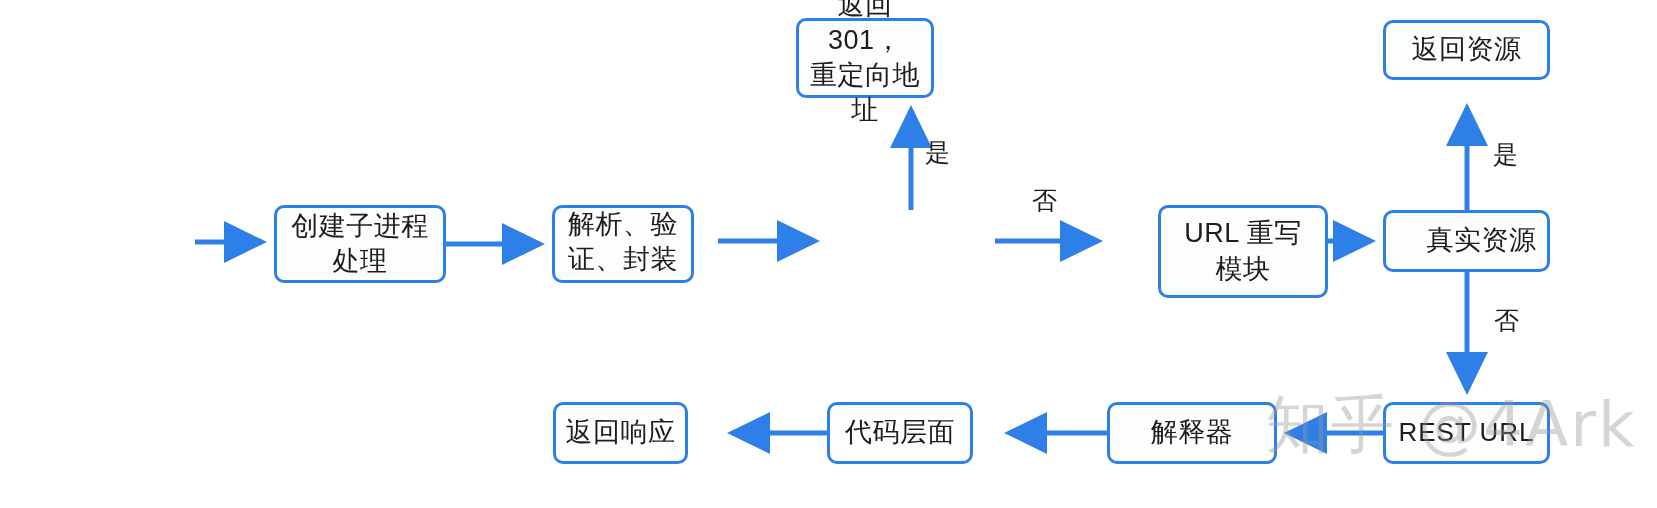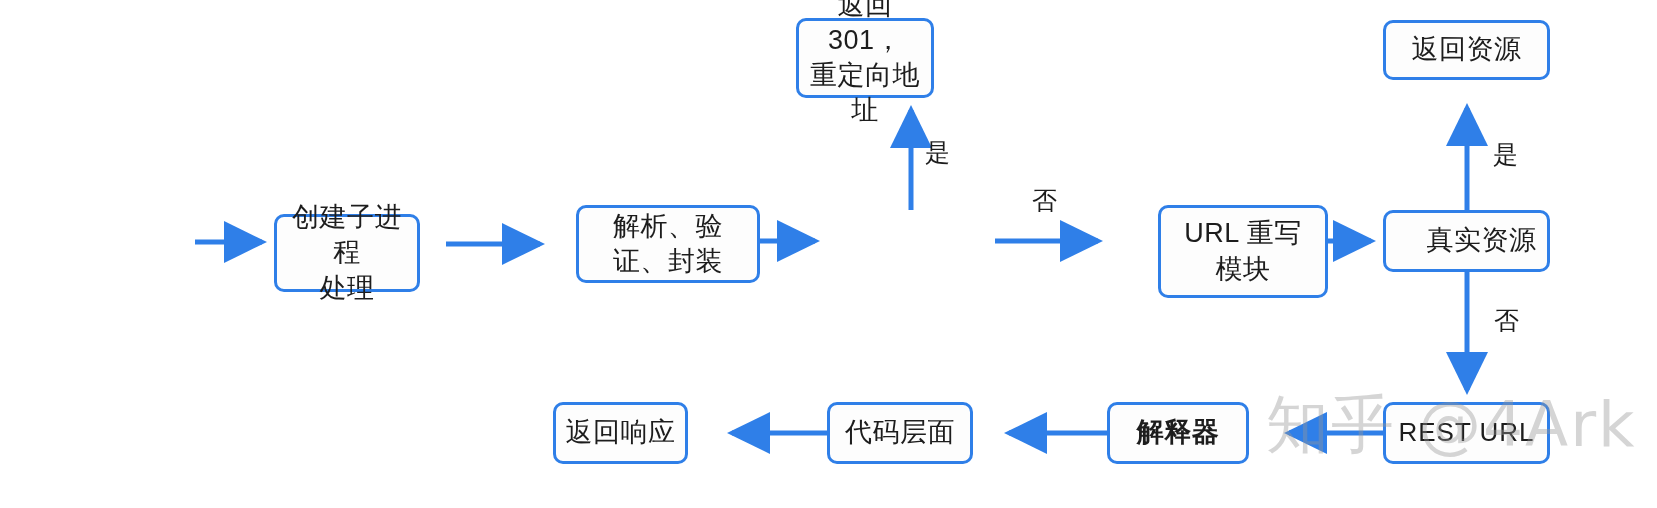--- a/index.html
+++ b/index.html
@@ -82,32 +82,32 @@
       <path d="M1467,272 L1467,390"></path>
 
       <path d="M1383,433 L1289,433"></path>
 
       <path d="M1107,433 L1009,433"></path>
 
       <path d="M827,433 L732,433"></path>
     </g>
   </svg>
 
-  <div class="node" style="left: 274px; top: 214px; width: 146px; height: 78px;">创建子进程
+  <div class="node" style="left: 274px; top: 205px; width: 172px; height: 78px;">创建子进程
 处理</div>
-  <div class="node" style="left: 576px; top: 205px; width: 184px; height: 78px;">解析、验
+  <div class="node" style="left: 552px; top: 205px; width: 142px; height: 78px; font-family: Liberation Mono, monospace;">解析、验
 证、封装</div>
   <div class="node" style="left: 784px; top: 18px; width: 138px; height: 80px; margin-left: 12px;">返回301，
 重定向地址</div>
   <div class="node" style="left: 1158px; top: 205px; width: 170px; height: 93px;">URL 重写
 模块</div>
   <div class="node" style="left: 1383px; top: 210px; width: 167px; height: 62px; padding-left: 36px;">真实资源</div>
   <div class="node" style="left: 1383px; top: 20px; width: 167px; height: 60px;">返回资源</div>
   <div class="node latin" style="left: 1383px; top: 402px; width: 167px; height: 62px;">REST URL</div>
-  <div class="node" style="left: 1107px; top: 402px; width: 142px; height: 62px; font-weight: bold;">解释器</div>
+  <div class="node" style="left: 1107px; top: 402px; width: 170px; height: 62px;">解释器</div>
   <div class="node" style="left: 827px; top: 402px; width: 146px; height: 62px;">代码层面</div>
   <div class="node" style="left: 553px; top: 402px; width: 135px; height: 62px;">返回响应</div>
 
   <div class="edge-label" style="left: 925px; top: 140px;">是</div>
   <div class="edge-label" style="left: 1032px; top: 188px;">否</div>
   <div class="edge-label" style="left: 1493px; top: 142px;">是</div>
   <div class="edge-label" style="left: 1494px; top: 308px;">否</div>
 
   <div class="watermark">知乎 @4Ark</div>
 

